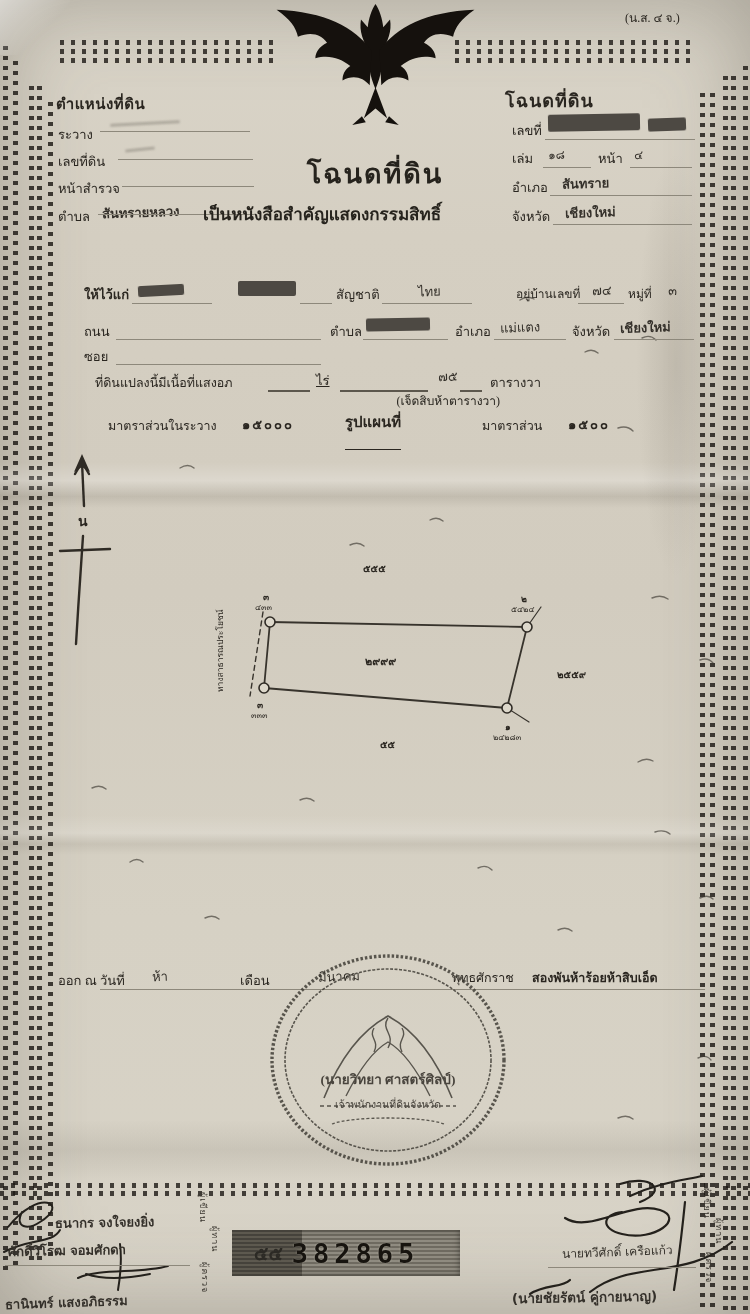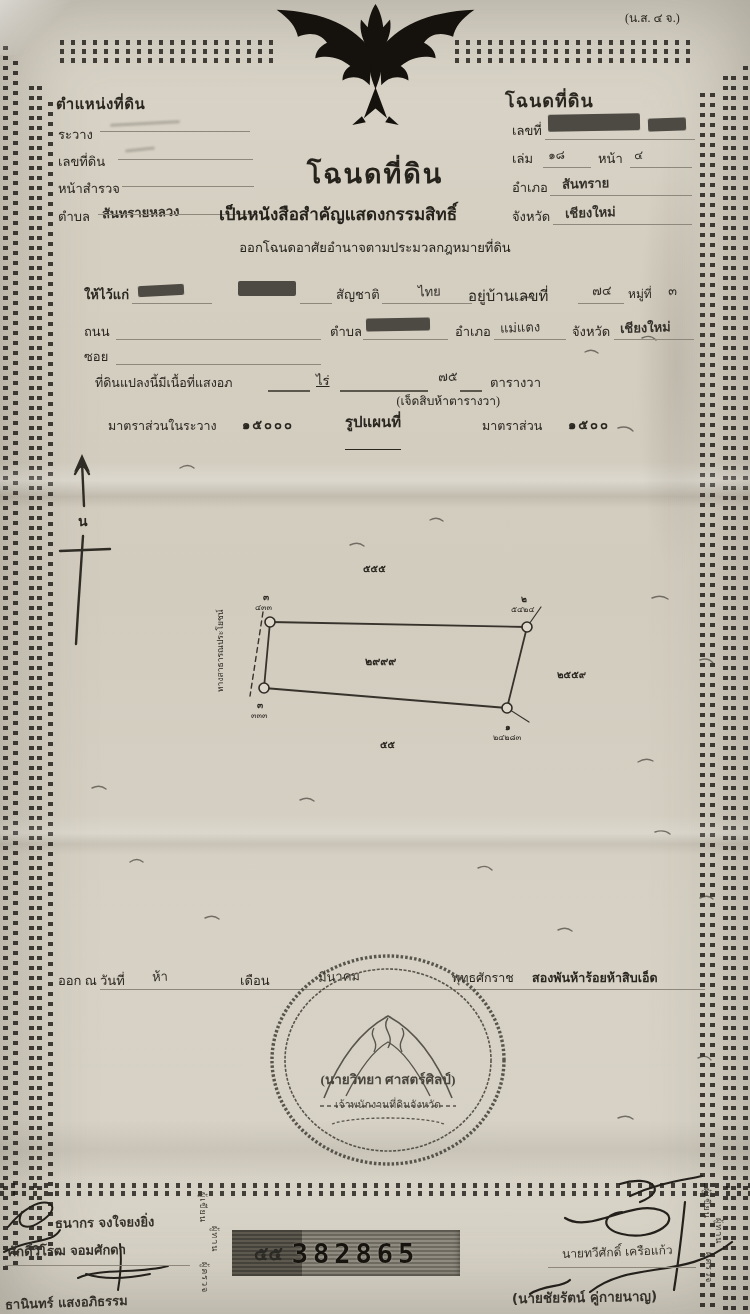--- a/index.html
+++ b/index.html
@@ -132,36 +132,33 @@
   <span class="lbl" style="left:512px;top:177px;">อำเภอ</span>
   <span class="hand bold" style="left:562px;top:173px;">สันทราย</span>
   <span class="line" style="left:550px;top:182px;width:142px;"></span>
   <span class="lbl" style="left:512px;top:206px;">จังหวัด</span>
   <span class="hand bold" style="left:565px;top:202px;">เชียงใหม่</span>
   <span class="line" style="left:553px;top:211px;width:139px;"></span>
 
   <div class="abs" style="left:0;top:152px;width:750px;text-align:center;">
     <span class="bold" style="font-size:27px;letter-spacing:2px;">โฉนดที่ดิน</span>
   </div>
-  <div class="abs" style="left:0;top:200px;width:644px;text-align:center;margin-left:16px;">
+  <div class="abs" style="left:0;top:200px;width:644px;text-align:center;">
     <span class="bold" style="font-size:17px;">เป็นหนังสือสำคัญแสดงกรรมสิทธิ์</span>
-  </div>
-  <div class="abs" style="left:0;top:237px;width:750px;text-align:center;">
-    <span style="font-size:13px;">ออกโฉนดอาศัยอำนาจตามประมวลกฎหมายที่ดิน</span>
   </div>
 
   <span class="lbl bold" style="left:84px;top:284px;">ให้ไว้แก่</span>
   <div class="blob" style="left:138px;top:285px;width:46px;height:11px;transform:rotate(-3deg);"></div>
   <span class="line" style="left:132px;top:290px;width:80px;"></span>
   <div class="blob" style="left:238px;top:281px;width:58px;height:15px;"></div>
   <span class="line" style="left:300px;top:290px;width:32px;"></span>
   <span class="lbl" style="left:336px;top:284px;">สัญชาติ</span>
   <span class="hand" style="left:418px;top:281px;">ไทย</span>
   <span class="line" style="left:382px;top:290px;width:90px;"></span>
-  <span class="lbl" style="left:468px;top:284px;font-size:15px;">อยู่บ้านเลขที่</span>
+  <span class="lbl" style="left:516px;top:284px;font-size:12px;">อยู่บ้านเลขที่</span>
   <span class="hand" style="left:592px;top:280px;">๗๔</span>
   <span class="line" style="left:578px;top:290px;width:46px;"></span>
   <span class="lbl" style="left:628px;top:284px;font-size:12px;">หมู่ที่</span>
   <span class="hand" style="left:668px;top:280px;">๓</span>
 
   <span class="lbl" style="left:84px;top:321px;">ถนน</span>
   <span class="line" style="left:116px;top:326px;width:205px;"></span>
   <span class="lbl" style="left:330px;top:321px;">ตำบล</span>
   <div class="blob" style="left:366px;top:318px;width:64px;height:13px;transform:rotate(-1deg);"></div>
   <span class="line" style="left:363px;top:326px;width:85px;"></span>

